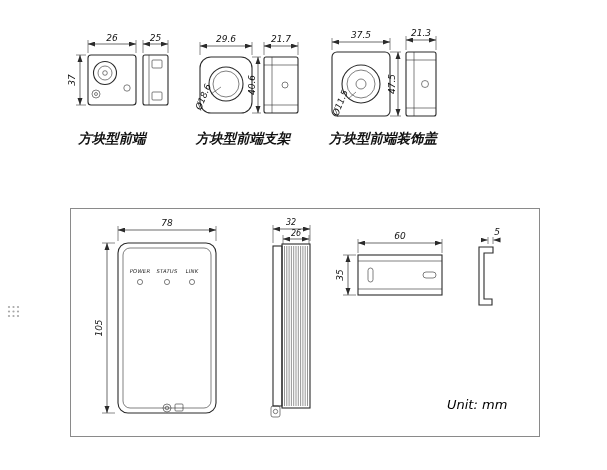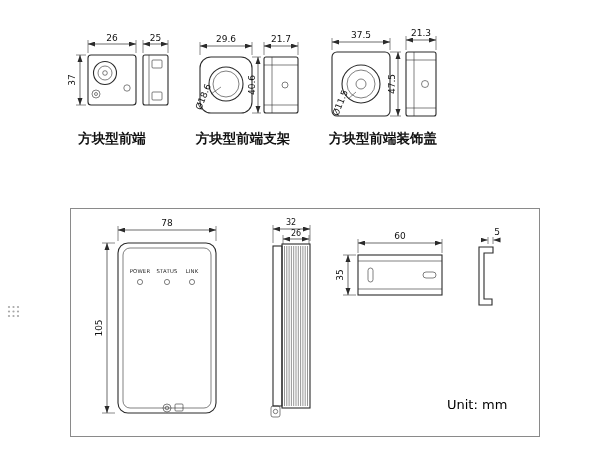--- a/index.html
+++ b/index.html
@@ -1,17 +1,17 @@
 <!DOCTYPE html>
 <html><head>
 <meta charset="utf-8">
 <style>
   html,body{margin:0;padding:0;background:#fff;}
   .canvas{position:relative;width:607px;height:470px;background:#fff;overflow:hidden;
-          font-family:"DejaVu Sans","Liberation Sans",sans-serif;}
+          font-family:"DejaVu Sans","Liberation Sans",sans-serif;font-style:italic;}
   svg text{font-family:"DejaVu Sans","Liberation Sans",sans-serif;}
   .ol{fill:none;stroke:#2b2b2b;stroke-width:1.1;}
   .tl{fill:none;stroke:#2b2b2b;stroke-width:0.6;}
   .fin{stroke:#2b2b2b;stroke-width:0.5;}
   .xl{stroke:#2b2b2b;stroke-width:0.55;}
   .dl{fill:none;stroke:#2b2b2b;stroke-width:0.7;}
   .dt{font-size:9px;fill:#111;text-anchor:middle;}
   .dts{font-size:8px;fill:#111;text-anchor:middle;}
   .lbl{font-size:13.5px;fill:#111;text-anchor:middle;font-weight:600;}
   .ind{font-size:5.3px;fill:#222;text-anchor:middle;letter-spacing:.2px;}

